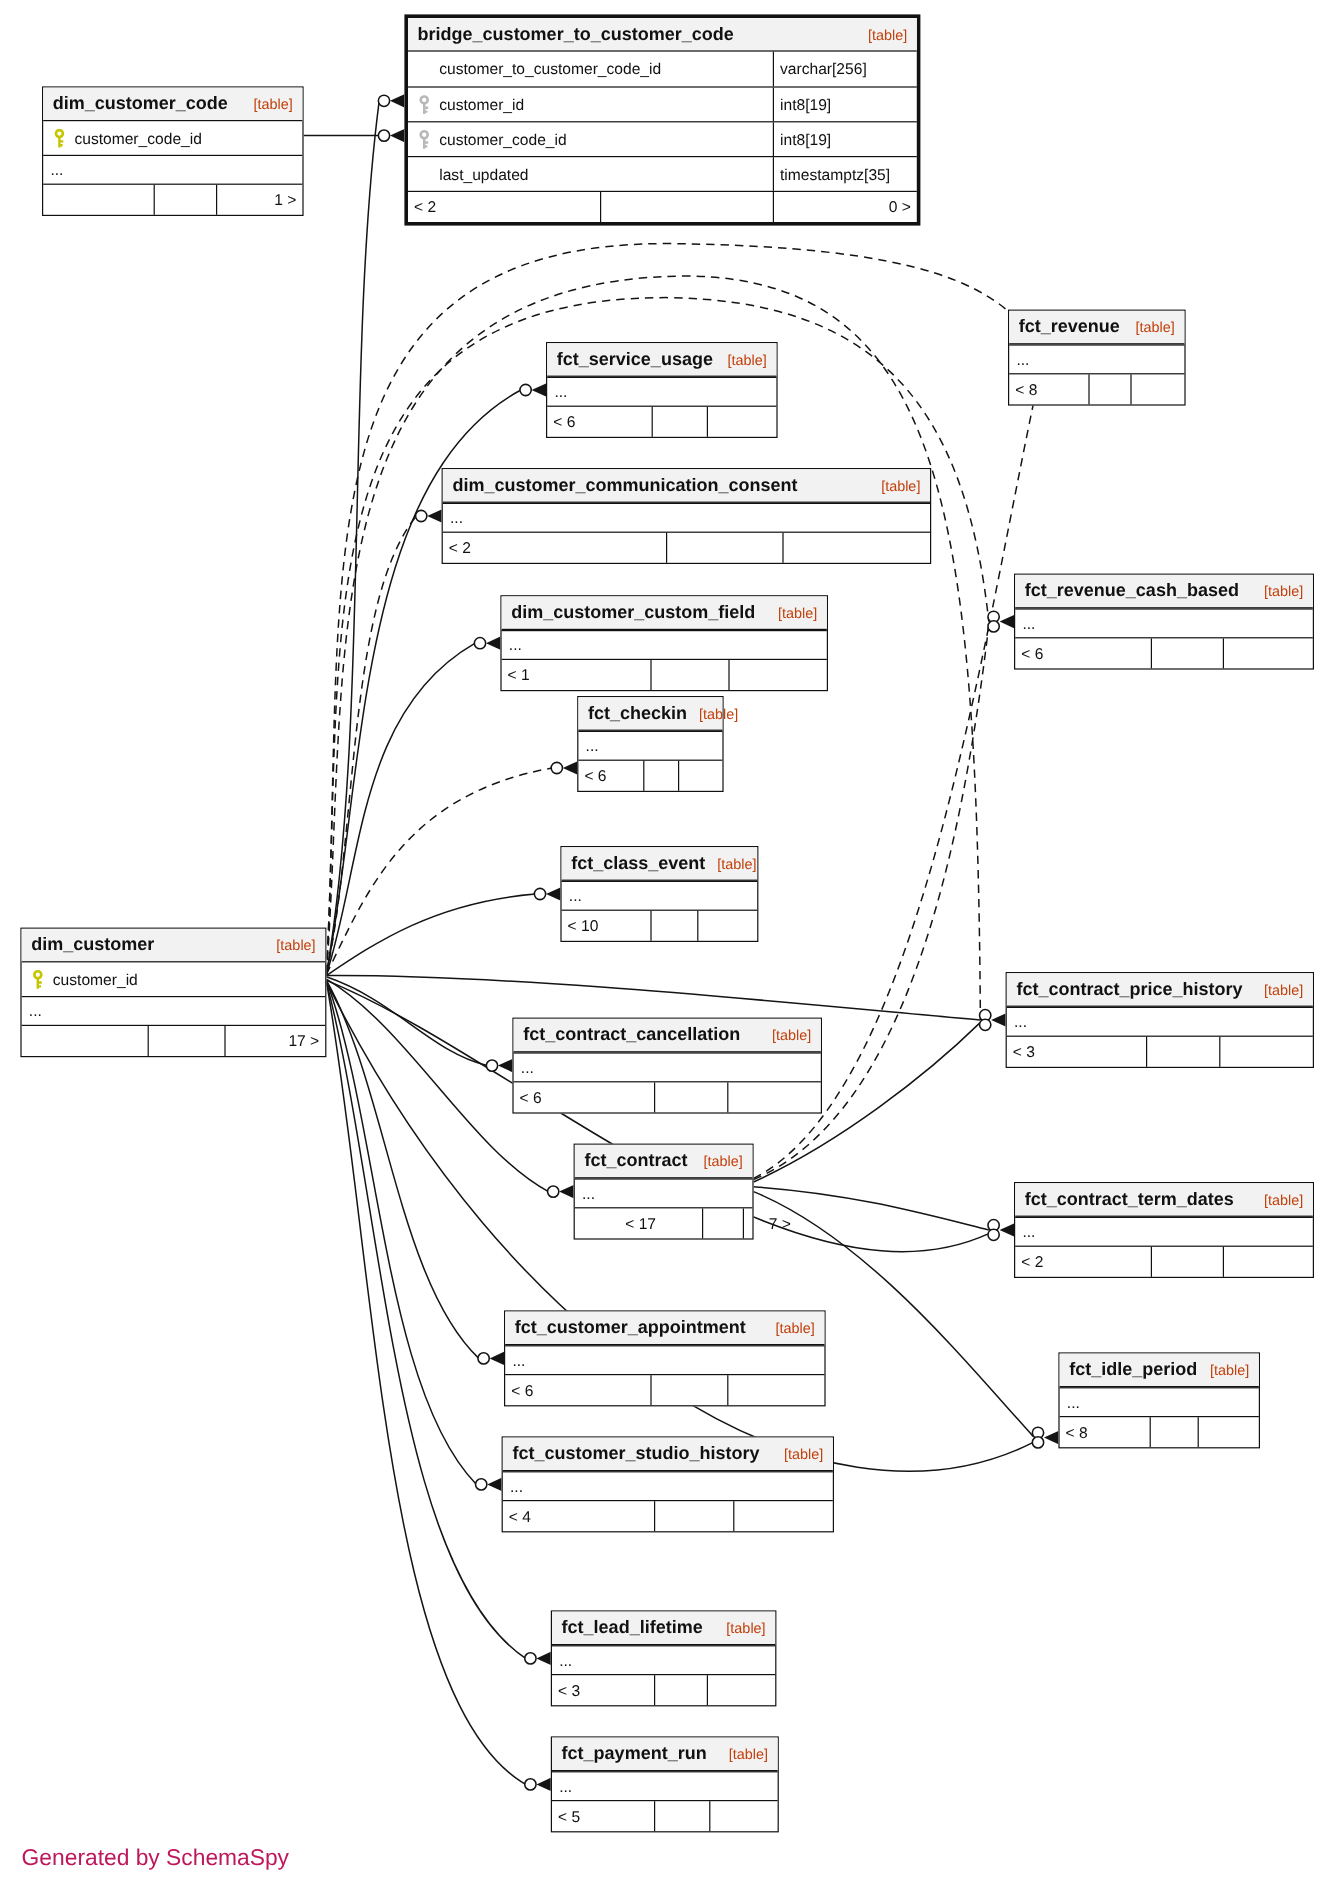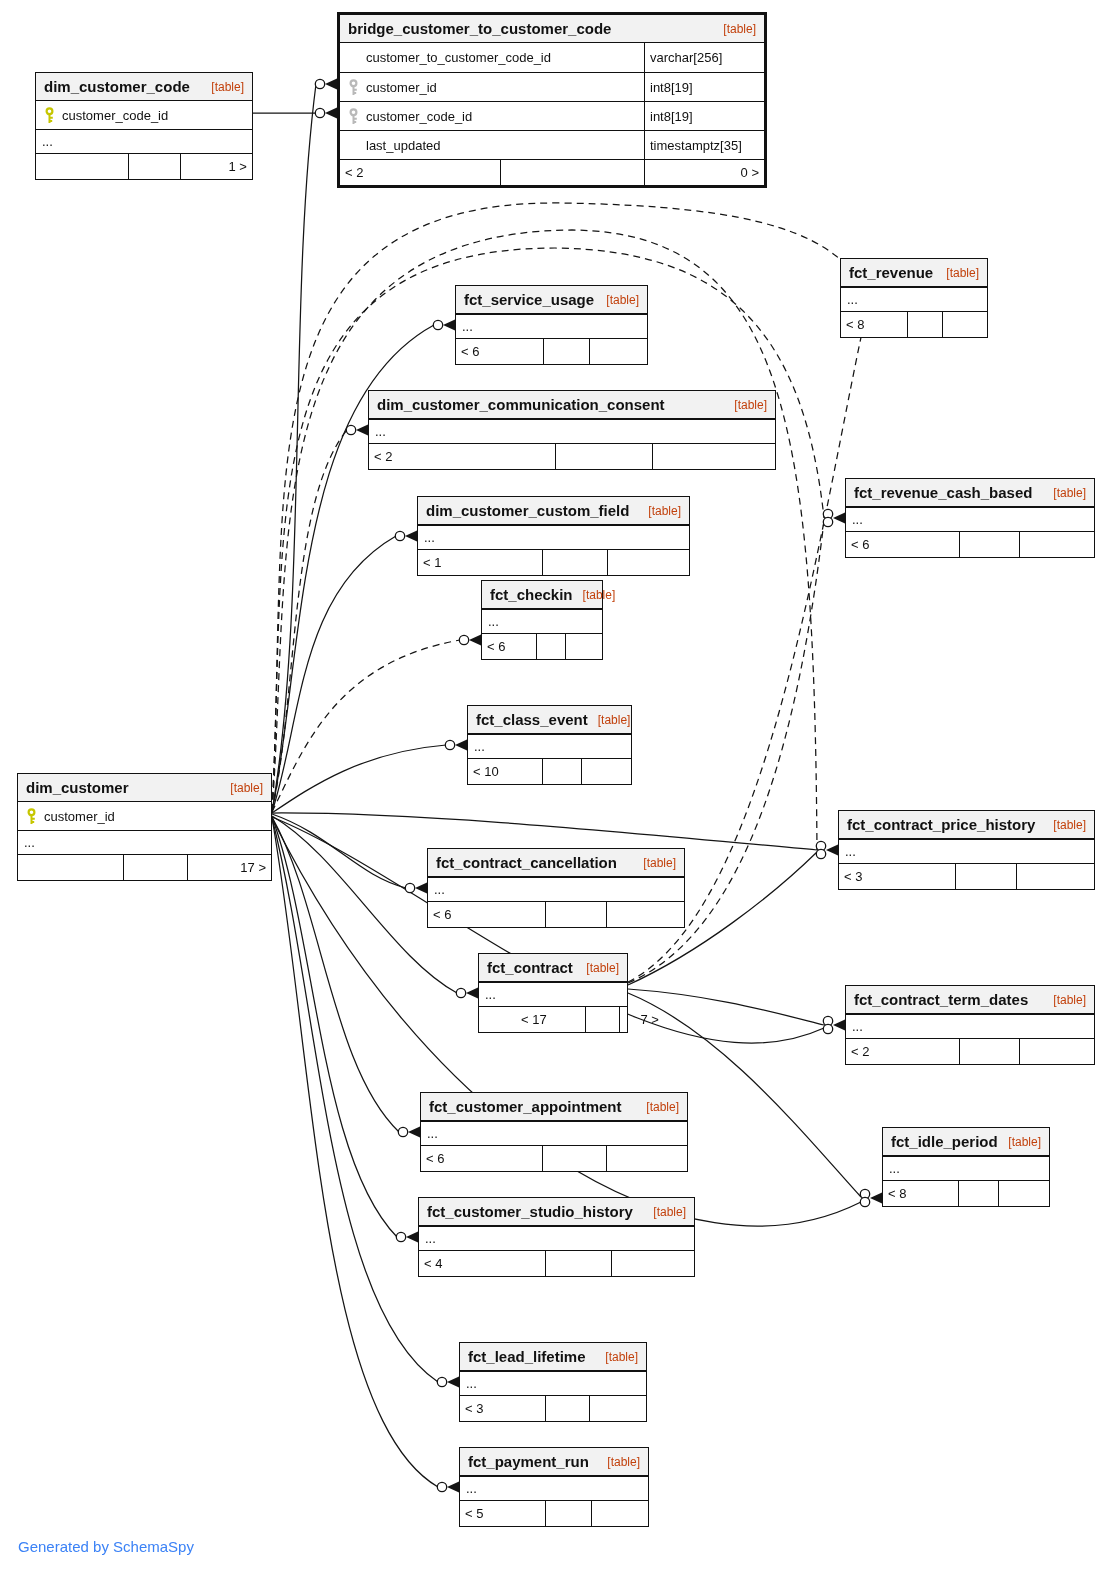--- a/index.html
+++ b/index.html
@@ -19,21 +19,21 @@
   .colname{white-space:nowrap;flex:1 1 auto;}
   .type-cell{border-left:1px solid #111;align-self:stretch;display:flex;align-items:center;
              padding-left:5px;box-sizing:border-box;font-size:13px;white-space:nowrap;text-align:right;}
   .ellipsis-row{height:24px;display:flex;align-items:center;padding-left:6px;
                 font-size:13px;box-sizing:border-box;}
   .tbl-footer{height:26px;display:flex;border-top:1.2px solid #111;font-size:13px;box-sizing:border-box;}
   .tbl-footer .fcell{display:flex;align-items:center;box-sizing:border-box;overflow:hidden;white-space:nowrap;}
   .tbl-footer .fcell:not(:last-child){border-right:1px solid #111;}
   .tbl-footer .fcell.first{padding-left:5px;}
   .tbl-footer .fcell.last{justify-content:flex-end;padding-right:5px;}
-  .footer-note{position:absolute;left:18px;top:1538px;font-size:15px;color:#3b82f6;}
+  .footer-note{position:absolute;left:18px;top:1538px;font-size:19px;color:#be185d;}
 </style>
 </head>
 <body>
 
 <div id="canvas">
   <svg id="edge-layer" xmlns="http://www.w3.org/2000/svg" viewBox="0 0 1117 1580">
       <path d="M253,113 L316,113" fill="none" stroke="#141414" stroke-width="1.25"></path>
       <path d="M272,812 C308,600 288,300 316,84" fill="none" stroke="#141414" stroke-width="1.25"></path>
       <path d="M272,812 C304,650 296,400 434,325" fill="none" stroke="#141414" stroke-width="1.25"></path>
       <path d="M272,812 C298,690 290,500 347,430" fill="none" stroke="#141414" stroke-width="1.25" stroke-dasharray="7 5"></path>

